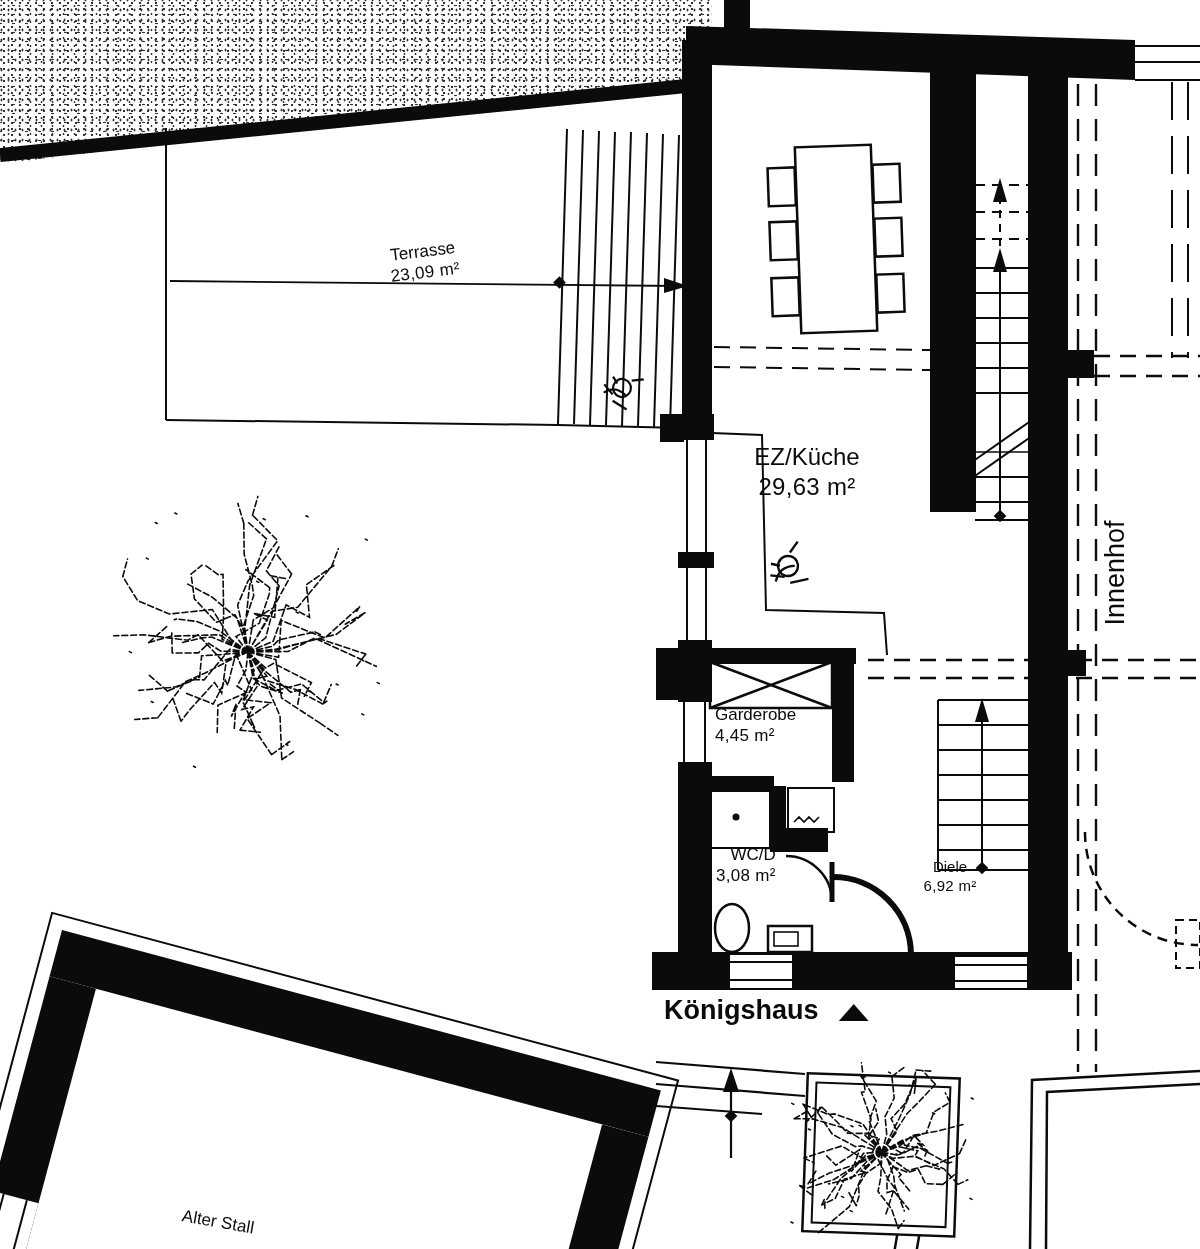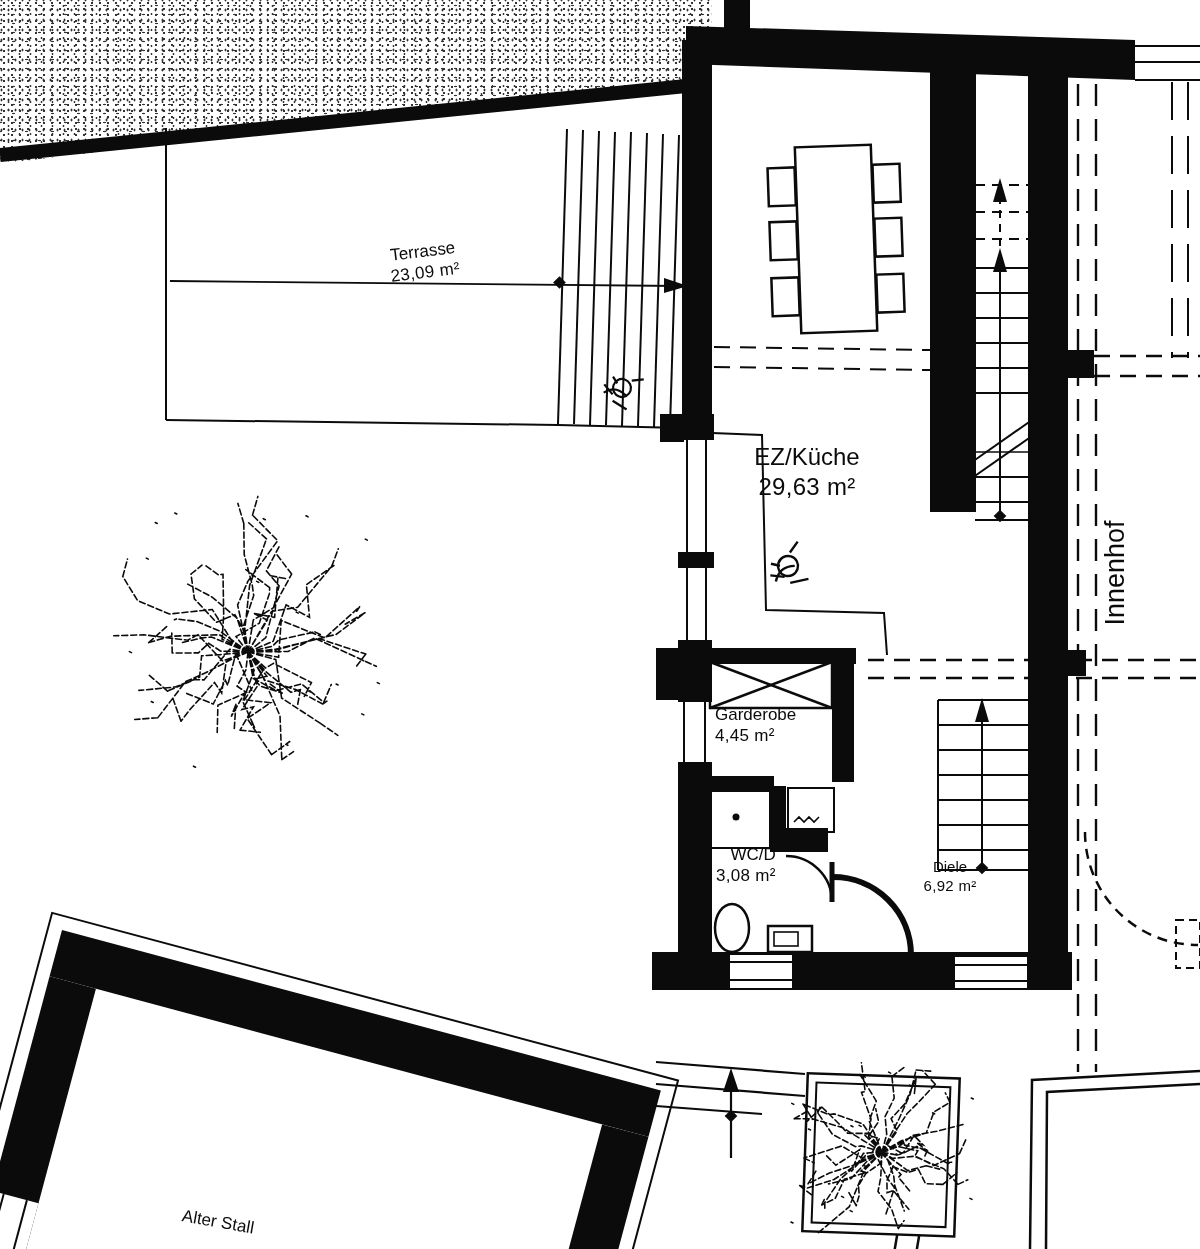--- a/index.html
+++ b/index.html
@@ -272,15 +272,19 @@
     <div class="l2">3,08 m²</div>
   </div>
 
   <div class="label lab-diele">
     <div>Diele</div>
     <div class="l2">6,92 m²</div>
   </div>
 
   <div class="label lab-innenhof">Innenhof</div>
 
+  <div class="label lab-koenigshaus">
+    <span>Königshaus</span>
+    <span class="tri-marker">▲</span>
+  </div>
 
   <div class="label lab-alterstall">Alter Stall</div>
 </div>
 
 </body></html>

